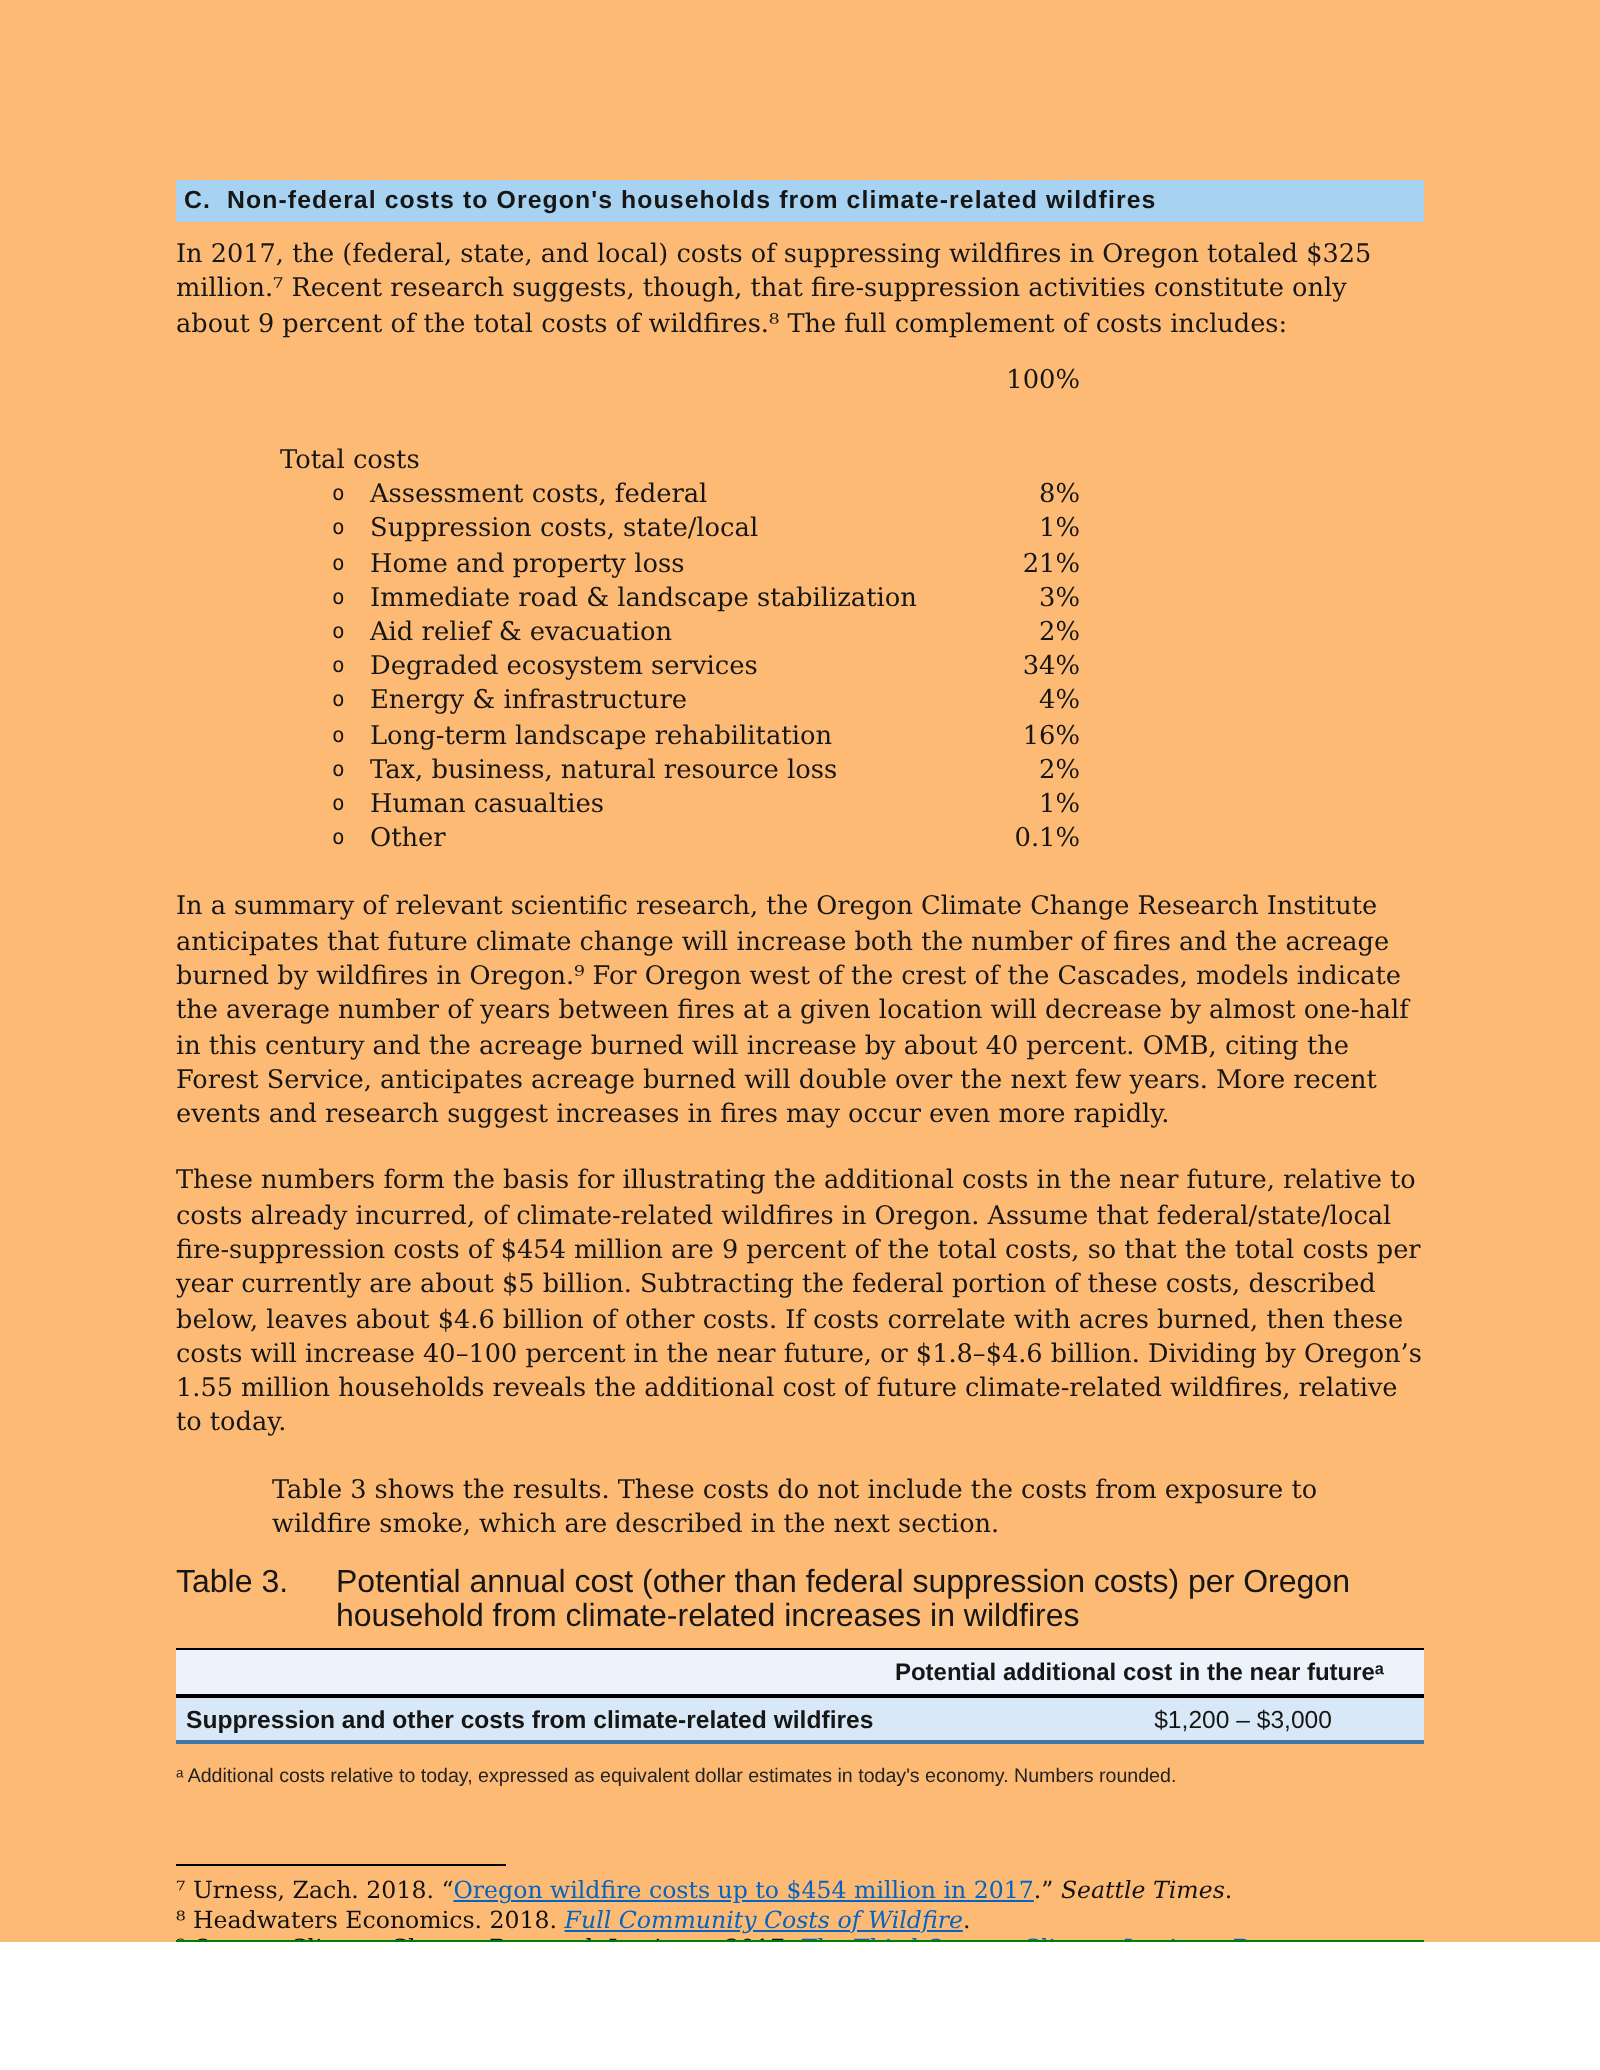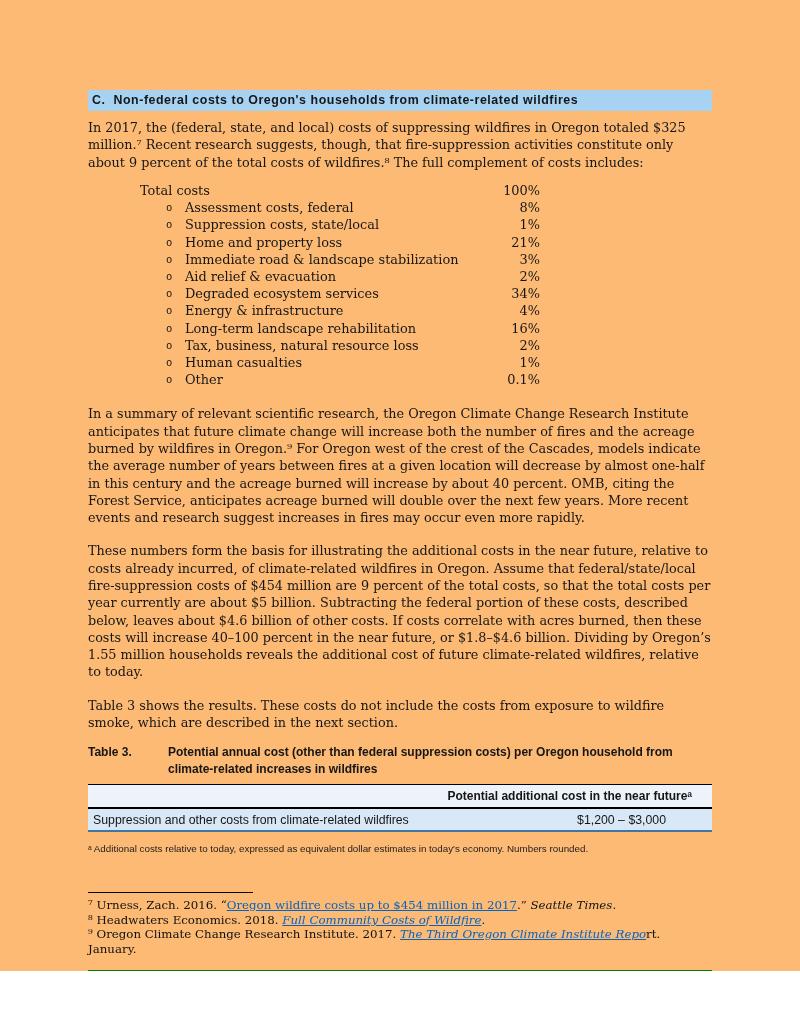--- a/index.html
+++ b/index.html
@@ -32,29 +32,29 @@
   }
   p.body{
     font-size:12.8px;line-height:17.3px;
     margin-bottom:16px;
     text-align:left;
   }
   p.first{margin-bottom:11px;}
   .cost-list{font-size:12.9px;line-height:17.2px;margin-bottom:17px;}
   .cost-row{display:flex;width:452px;}
   .cost-row .cost-value{margin-left:auto;text-align:right;}
-  .cost-row.total .cost-label{padding-left:52px;}
+  .cost-row.total .cost-label{padding-left:52px;margin-top:40px;}
   .cost-row.sub .bullet{
     font-family:"DejaVu Sans Mono", monospace;
     font-size:10.5px;
     padding-left:78px;width:97px;
   }
   .table-caption{
     font-family:"Liberation Sans", sans-serif;
-    font-weight:bold;font-size:12px;line-height:16.5px;
+    font-weight:normal;font-size:16px;line-height:16.5px;
     display:flex;
     margin-bottom:7px;
   }
   .table-caption .cap-label{width:80px;flex:none;}
   .table-caption .cap-text{max-width:540px;}
   .t3{
     border-top:1.5px solid #000;
     font-family:"Liberation Sans", sans-serif;
     margin-bottom:11px;
   }
@@ -66,21 +66,21 @@
     padding-right:20px;
     font-weight:bold;font-size:12px;
   }
   .t3-row{
     background:var(--table-row-bg);
     border-bottom:2px solid var(--table-bottom-border);
     height:23px;
     display:flex;align-items:center;
     font-size:12.3px;
   }
-  .t3-label{padding-left:5px;}
+  .t3-label{padding-left:5px;font-weight:bold;}
   .t3-value{margin-left:auto;padding-right:46px;}
   .table-note{
     font-family:"Liberation Sans", sans-serif;
     font-size:9.8px;color:#222;
     margin-bottom:0;
   }
   .fn-rule{
     width:165px;border-top:1px solid #000;
     margin-top:38px;margin-bottom:5px;
   }
@@ -171,21 +171,21 @@
       <span class="bullet">o</span>
       <span class="cost-label">Other</span>
       <span class="cost-value">0.1%</span>
     </div>
   </div>
 
   <p class="body">In a summary of relevant scientific research, the Oregon Climate Change Research Institute anticipates that future climate change will increase both the number of fires and the acreage burned by wildfires in Oregon.⁹ For Oregon west of the crest of the Cascades, models indicate the average number of years between fires at a given location will decrease by almost one-half in this century and the acreage burned will increase by about 40 percent. OMB, citing the Forest Service, anticipates acreage burned will double over the next few years. More recent events and research suggest increases in fires may occur even more rapidly.</p>
 
   <p class="body">These numbers form the basis for illustrating the additional costs in the near future, relative to costs already incurred, of climate-related wildfires in Oregon. Assume that federal/state/local fire-suppression costs of $454 million are 9 percent of the total costs, so that the total costs per year currently are about $5 billion. Subtracting the federal portion of these costs, described below, leaves about $4.6 billion of other costs. If costs correlate with acres burned, then these costs will increase 40–100 percent in the near future, or $1.8–$4.6 billion. Dividing by Oregon’s 1.55 million households reveals the additional cost of future climate-related wildfires, relative to today.</p>
 
-  <p class="body" style="margin-bottom:13px;">Table 3 shows the results. These costs do not include the costs from exposure to wildfire smoke, which are described in the next section.</p>
+  <p class="body" style="margin-bottom:13px;margin-left:48px;">Table 3 shows the results. These costs do not include the costs from exposure to wildfire smoke, which are described in the next section.</p>
 
   <div class="table-caption">
     <span class="cap-label">Table 3.</span>
     <span class="cap-text">Potential annual cost (other than federal suppression costs) per Oregon household from climate-related increases in wildfires</span>
   </div>
 
   <div class="t3">
     <div class="t3-header">
       <span>Potential additional cost in the near futureᵃ</span>
     </div>
@@ -193,21 +193,21 @@
       <span class="t3-label">Suppression and other costs from climate-related wildfires</span>
       <span class="t3-value">$1,200 – $3,000</span>
     </div>
   </div>
 
   <div class="table-note">ᵃ Additional costs relative to today, expressed as equivalent dollar estimates in today's economy. Numbers rounded.</div>
 
   <div class="fn-rule"></div>
 
   <div class="footnote">
-    <span>⁷ Urness, Zach. 2016. “</span><a href="#" class="link">Oregon wildfire costs up to $454 million in 2017</a><span>.” </span><span class="italic">Seattle Times</span><span>.</span>
+    <span>⁷ Urness, Zach. 2018. “</span><a href="#" class="link">Oregon wildfire costs up to $454 million in 2017</a><span>.” </span><span class="italic">Seattle Times</span><span>.</span>
   </div>
 
   <div class="footnote">
     <span>⁸ Headwaters Economics. 2018. </span><a href="#" class="link italic">Full Community Costs of Wildfire</a><span>.</span>
   </div>
 
   <div class="footnote">
     <span>⁹ Oregon Climate Change Research Institute. 2017. </span><a href="#" class="link italic">The Third Oregon Climate Institute Repo</a><span>rt. January.</span>
   </div>
 

